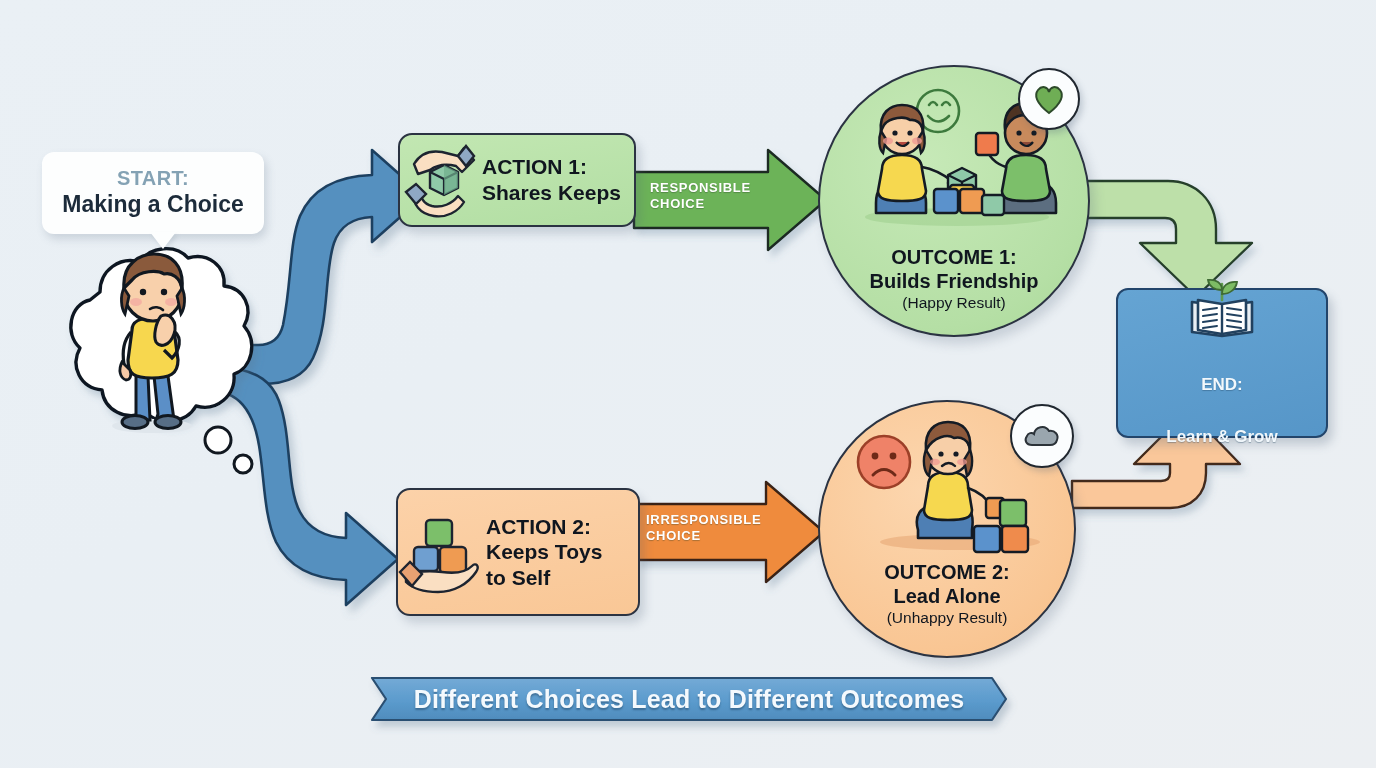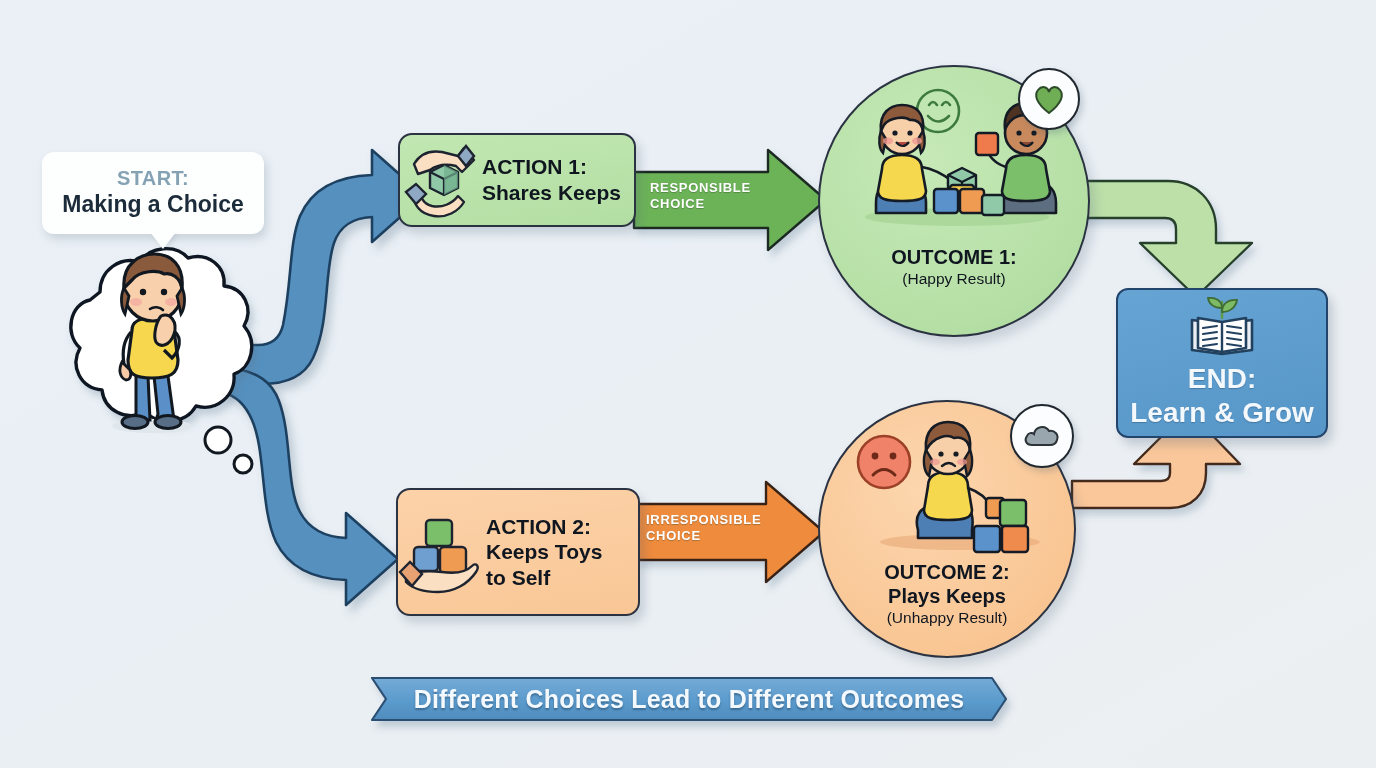--- a/index.html
+++ b/index.html
@@ -110,26 +110,27 @@
     border: 2.4px solid #23456b;
     background: linear-gradient(165deg,#65a4d3 0%, #5696c8 100%);
     display: flex;
     flex-direction: column;
     align-items: center;
     justify-content: center;
     z-index: 8;
     box-shadow: 5px 7px 10px rgba(80,100,125,0.26);
   }
   .end-label {
-    font-size: 28px;
+    font-size: 17px;
     font-weight: bold;
     color: #f2f8fc;
     line-height: 1.22;
     text-align: center;
     text-shadow: 0 1px 1px rgba(30,60,90,0.35);
+    margin-top: 31px;
   }
 
   
   .outcome-circle {
     border-radius: 50%;
     border: 2.4px solid #2b3342;
     z-index: 7;
     box-shadow: 5px 7px 11px rgba(80,100,125,0.22);
   }
   #outcome1-circle {
@@ -440,20 +441,21 @@
         <path d="M178,57 q7,8 13,0" fill="#8e4a38" stroke="#141b24" stroke-width="2.2" stroke-linejoin="round"></path>
       </g>
 
       <rect x="108" y="100" width="24" height="24" rx="3" fill="#f5cc4d" stroke="#141b24" stroke-width="2.4"></rect>
       <rect x="92" y="104" width="24" height="24" rx="3" fill="#5b92cc" stroke="#141b24" stroke-width="2.4"></rect>
       <rect x="118" y="104" width="24" height="24" rx="3" fill="#ef9b52" stroke="#141b24" stroke-width="2.4"></rect>
       <rect x="140" y="110" width="22" height="20" rx="3" fill="#8fc9a8" stroke="#141b24" stroke-width="2.4"></rect>
     </svg>
     <div class="outcome-caption" style="top:178px;">
       <span class="oc-line1">OUTCOME 1:</span>
+      <span class="oc-line2">Builds Friendship</span>
       <span class="oc-line3">(Happy Result)</span>
     </div>
   </div>
 
   <div id="heart-badge" class="badge">
     <svg width="34" height="32" viewBox="0 0 34 32">
       <path d="M17,30 C4,20 2,12 6,7 C10,2 16,4 17,9 C18,4 24,2 28,7 C32,12 30,20 17,30 Z" fill="#6fae55" stroke="#2d4a2a" stroke-width="2"></path>
     </svg>
   </div>
 
@@ -485,21 +487,21 @@
         <ellipse cx="122" cy="44" rx="5" ry="3.2" fill="#f09a92" opacity="0.75"></ellipse>
         <path d="M102,48 q7,-6 13,0" fill="none" stroke="#141b24" stroke-width="2.4" stroke-linecap="round"></path>
       </g>
 
       <rect x="160" y="82" width="26" height="26" rx="3" fill="#7cbf6a" stroke="#141b24" stroke-width="2.4"></rect>
       <rect x="134" y="108" width="26" height="26" rx="3" fill="#5b92cc" stroke="#141b24" stroke-width="2.4"></rect>
       <rect x="162" y="108" width="26" height="26" rx="3" fill="#ef8b4c" stroke="#141b24" stroke-width="2.4"></rect>
     </svg>
     <div class="outcome-caption" style="top:158px;">
       <span class="oc-line1">OUTCOME 2:</span>
-      <span class="oc-line2">Plays Keeps</span>
+      <span class="oc-line2">Lead Alone</span>
       <span class="oc-line3">(Unhappy Result)</span>
     </div>
   </div>
 
   <div id="cloud-badge" class="badge">
     <svg width="38" height="28" viewBox="0 0 38 28">
       <path d="M9,23 C3,23 1,18 4,14 C5,11 9,10 11,12 C12,5 22,2 26,9
                C32,8 36,13 34,18 C33,22 30,23 27,23 Z" fill="#9aa6ae" stroke="#2b3238" stroke-width="2"></path>
     </svg>
   </div>

